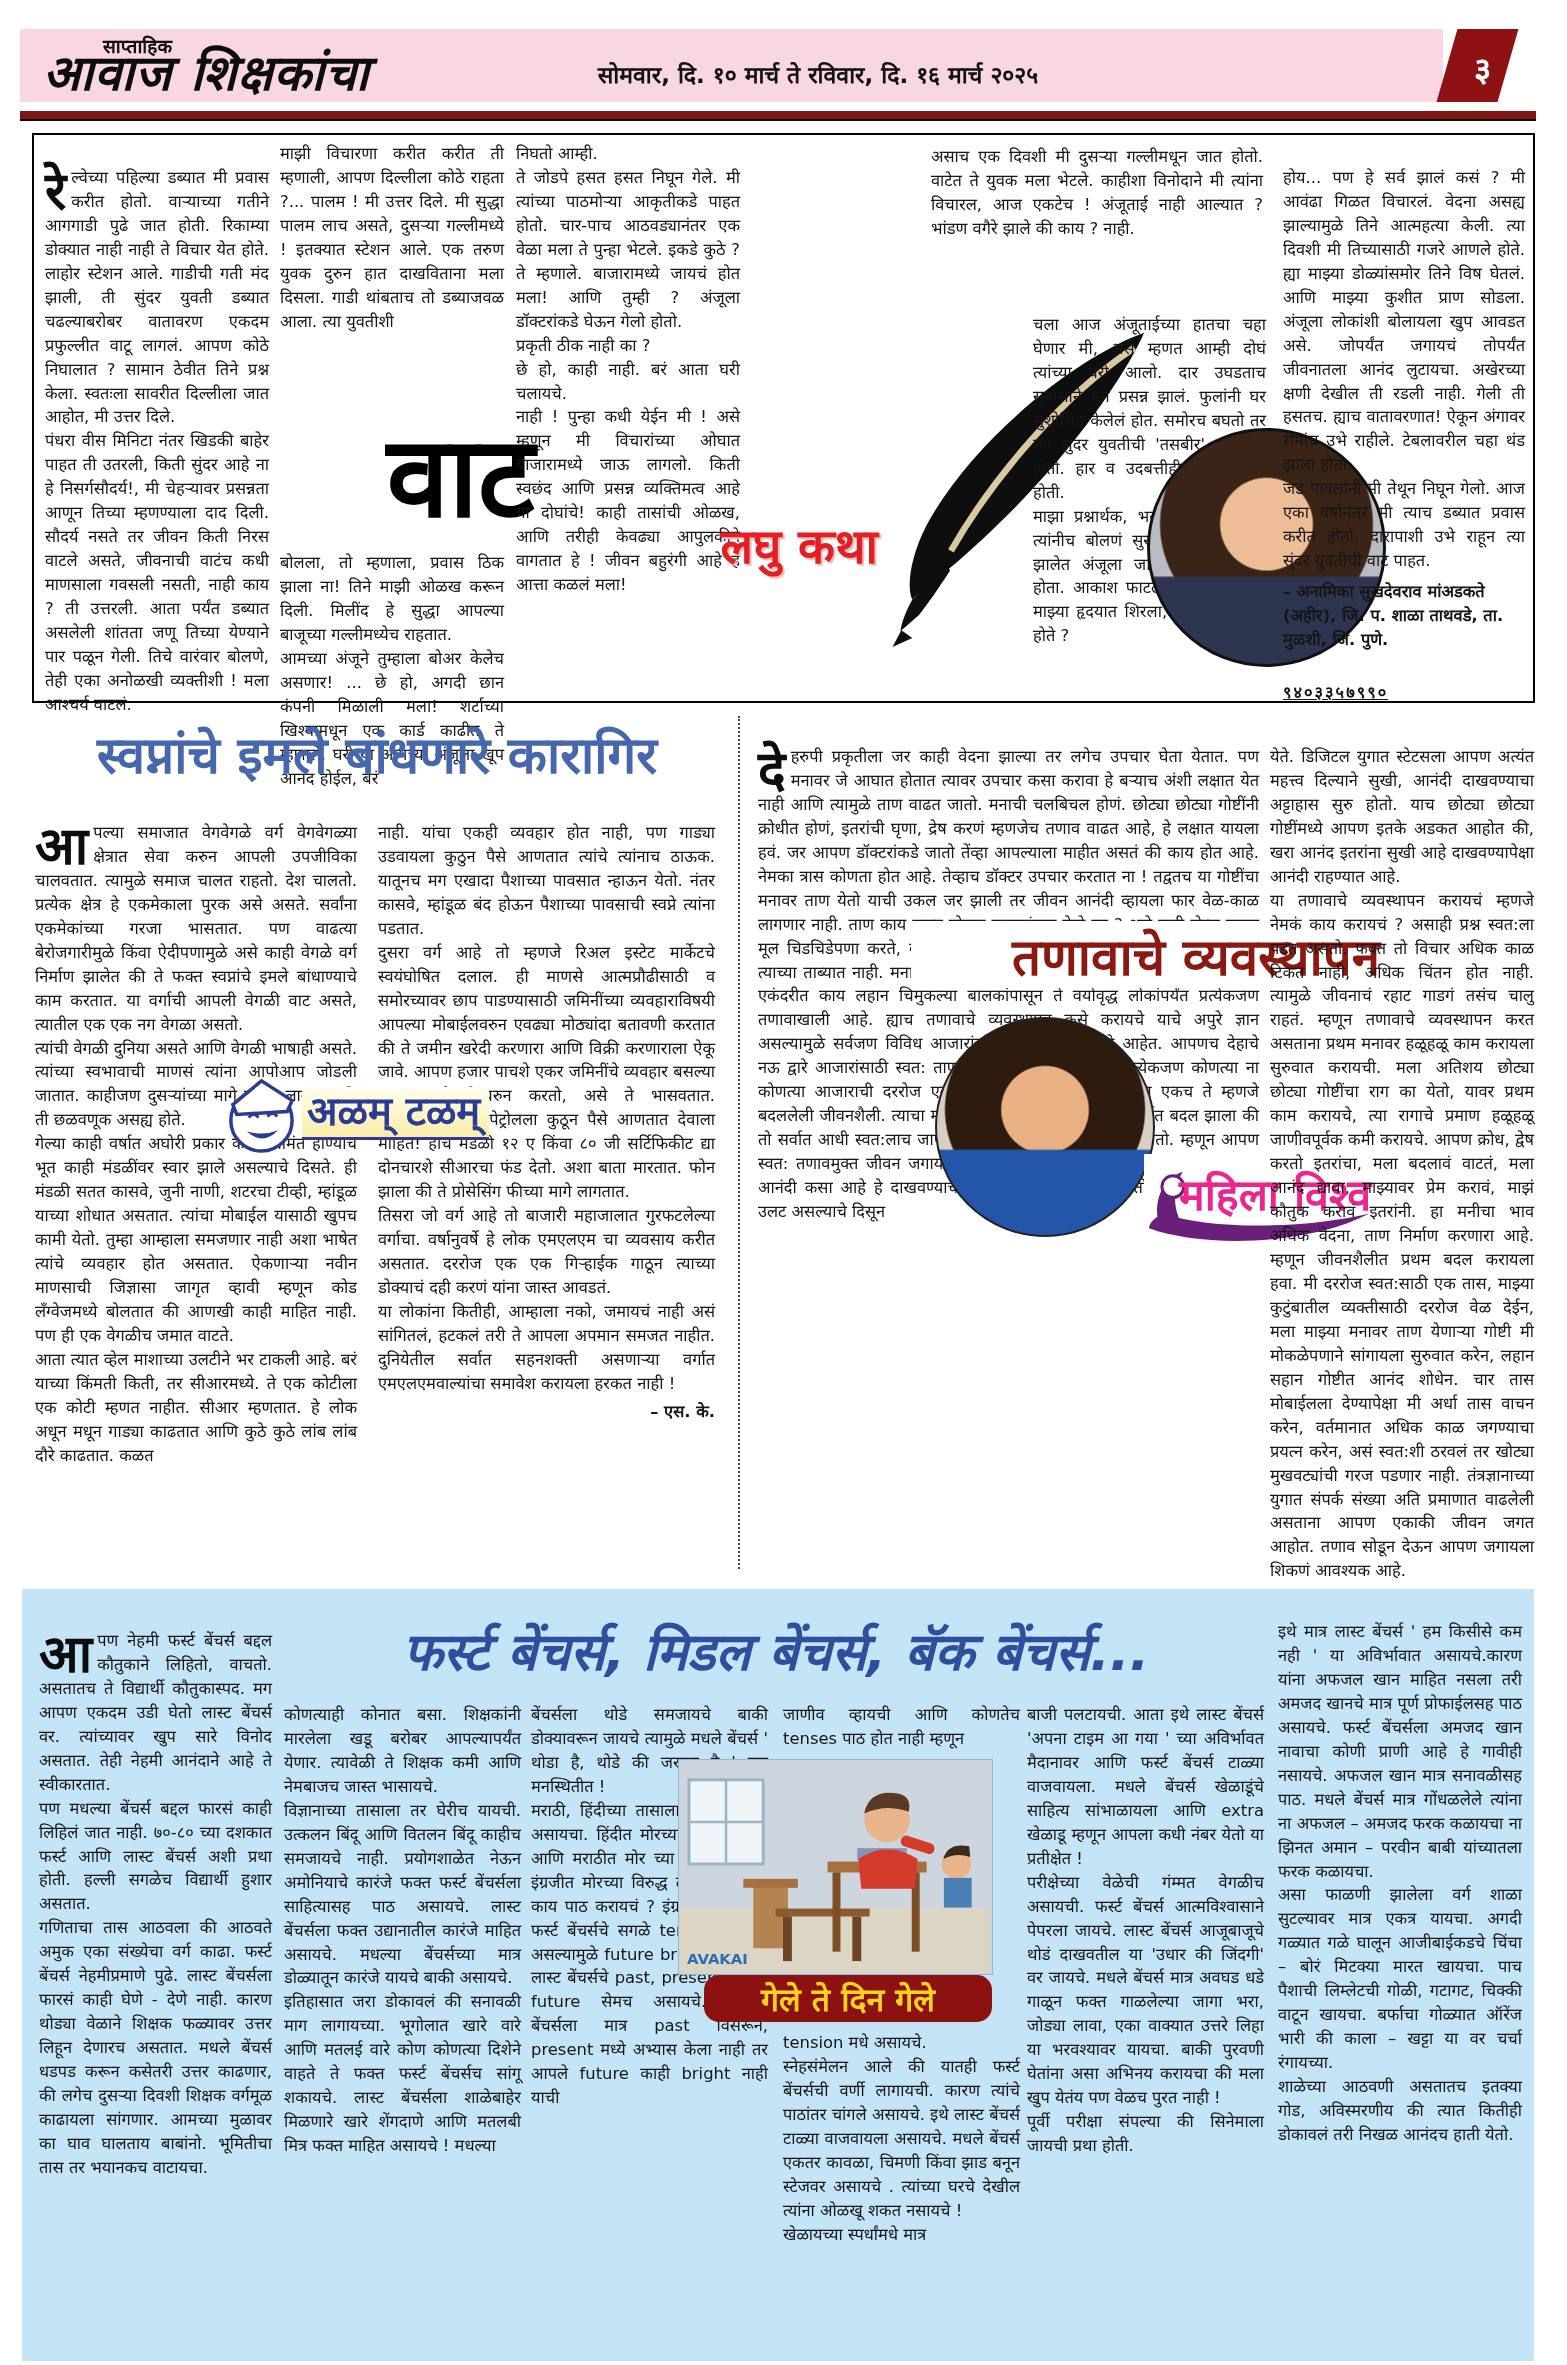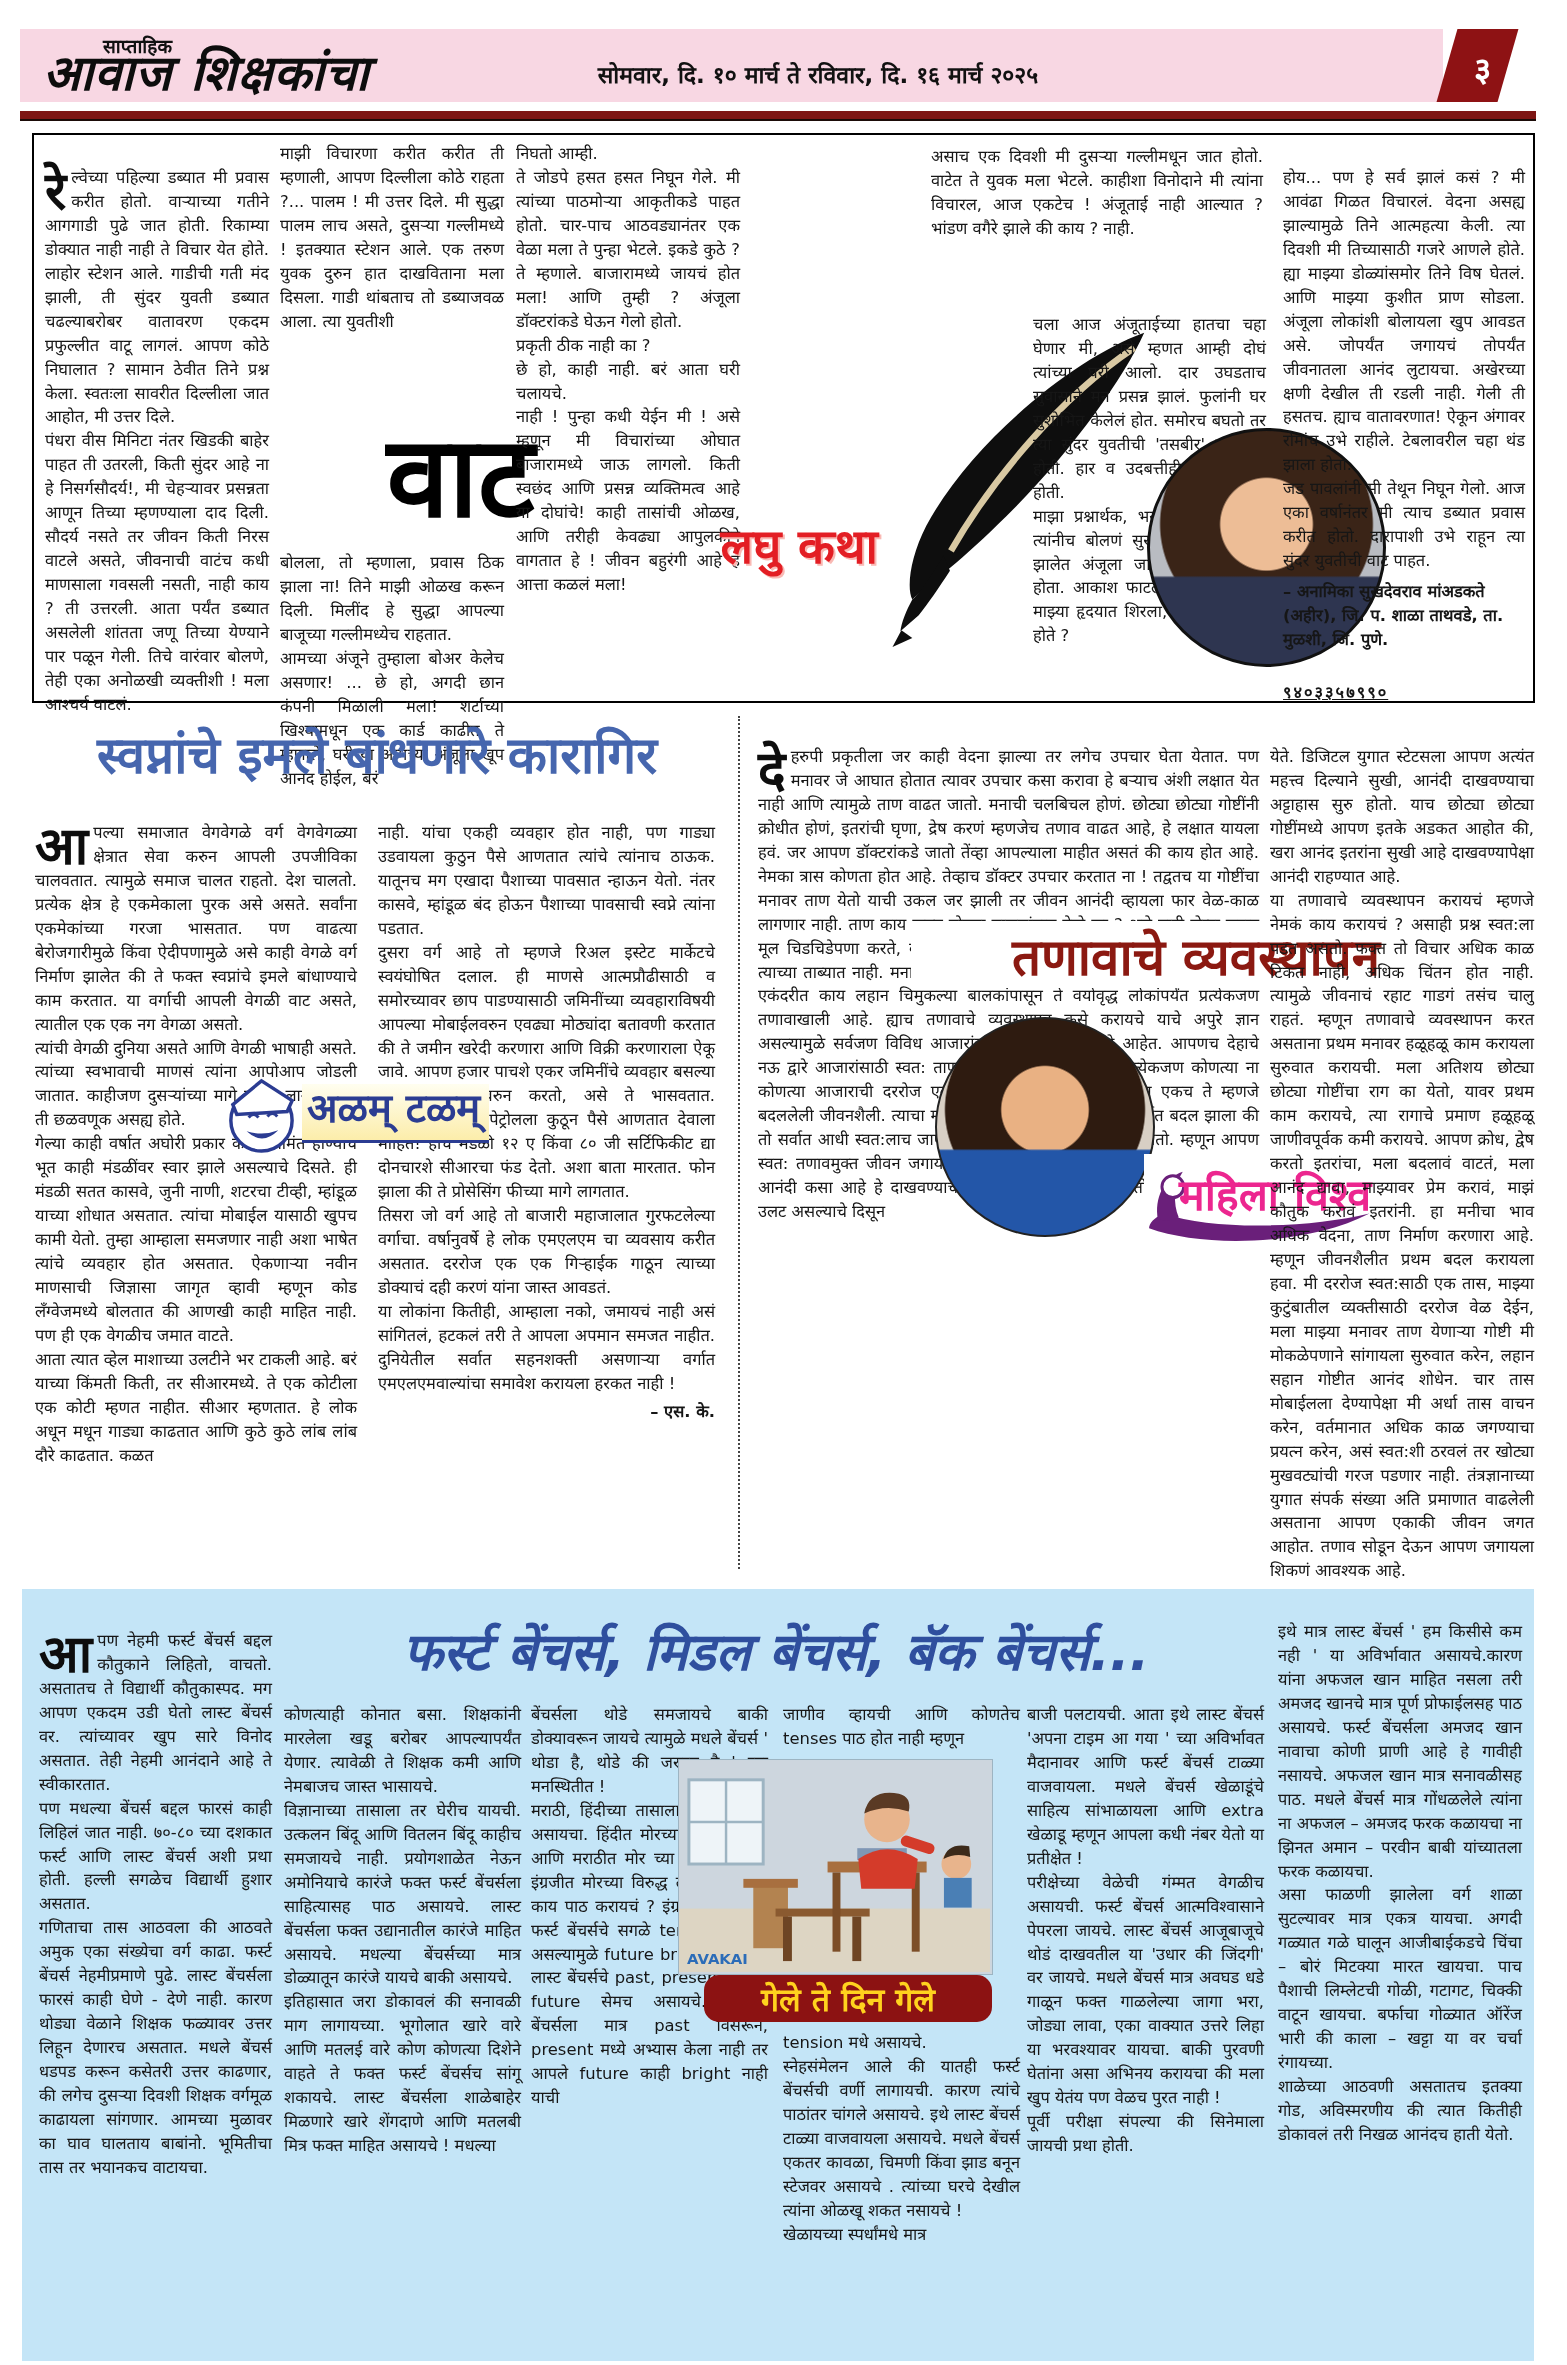--- a/index.html
+++ b/index.html
@@ -34,21 +34,21 @@
               linear-gradient(180deg,rgba(0,0,0,0) 62%, #2e3550 63%),
               radial-gradient(circle at 50% 40%, #edbd96 0 25%, #3a2417 26% 58%, #b9bcc2 59% 100%);}
   .s1-byline{font-weight:bold;text-align:left;margin-top:7px;}
   .s1-phone{font-weight:bold;margin-top:5px;letter-spacing:2px;text-decoration:underline;}
 
   
   .ml-headline{position:absolute;left:35px;top:718px;width:684px;height:69px;text-align:center;
                font-size:51px;font-weight:bold;color:#4666AE;}
   .alam{position:absolute;left:218px;top:1065px;width:302px;height:97px;display:flex;align-items:center;}
   .alam-text{font-size:40px;font-weight:bold;color:#2B3C92;background:linear-gradient(180deg,#fffef0,#fcedaa);
-             padding:4px 9px 12px 5px;border-bottom:3px solid #2B3C92;line-height:1;}
+             padding:4px 9px 6px 5px;border-bottom:3px solid #2B3C92;line-height:1;}
   .ml-byline{font-weight:bold;text-align:right;margin-top:4px;}
 
   .mid-divider{position:absolute;left:738px;top:716px;height:853px;border-left:2px dotted #444;}
 
   
   .mr-headline{position:absolute;left:911px;top:921px;width:570px;height:67px;background:#fff;
                display:flex;align-items:center;justify-content:center;
                font-size:51px;font-weight:bold;color:#8B1911;}
   .mr-photo{position:absolute;left:935px;top:1017px;width:216px;height:216px;border-radius:50%;border:2px solid #222;
             background:

